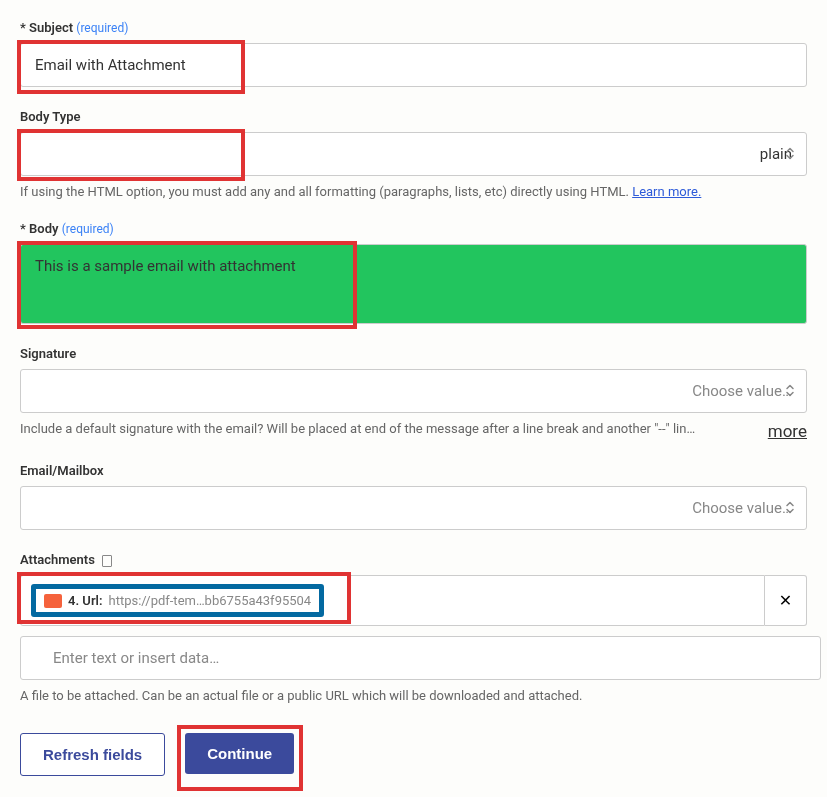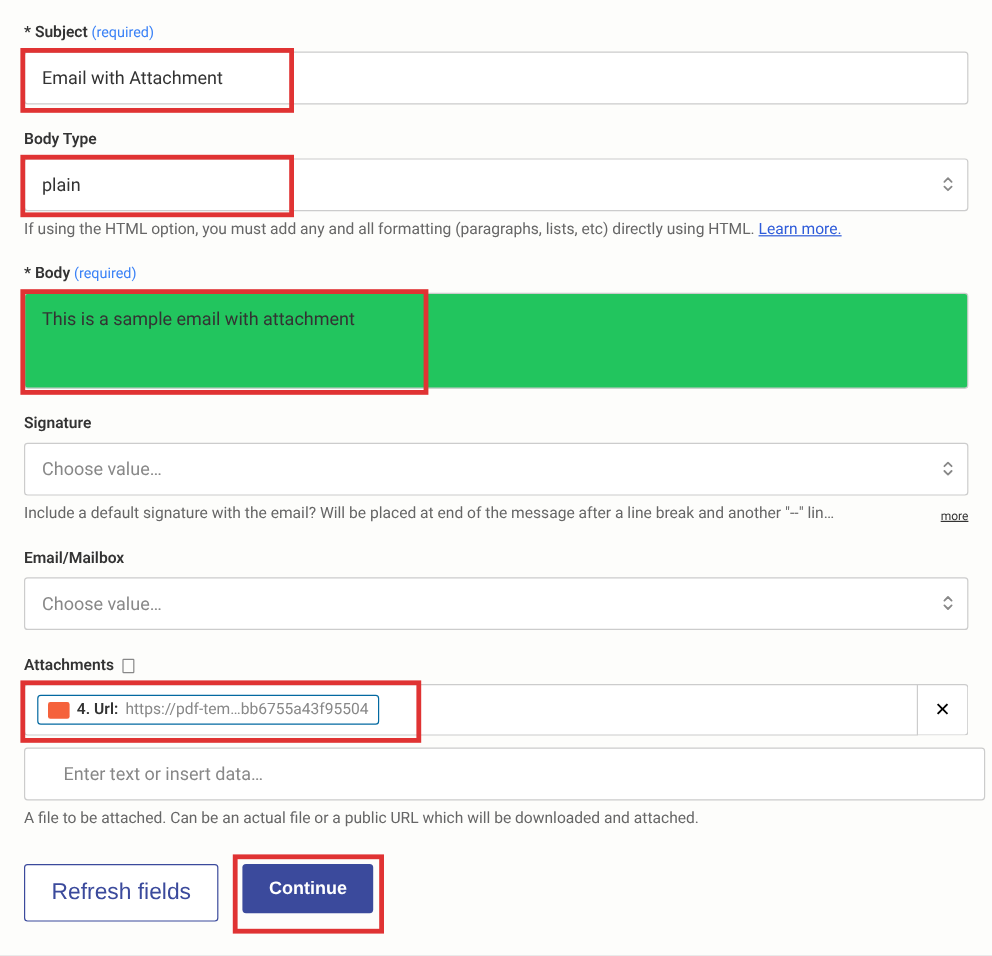--- a/index.html
+++ b/index.html
@@ -50,20 +50,21 @@
       border: 1px solid #ccc;
       border-radius: 3px;
       padding: 12px 14px;
       font-size: 15px;
       color: #333;
       background: #22c55e;
       min-height: 80px;
     }
     .select-wrapper {
       position: relative;
+      text-align: right;
     }
     .select-wrapper .chevrons {
       position: absolute;
       right: 12px;
       top: 50%;
       transform: translateY(-50%);
       color: #888;
       font-size: 11px;
       line-height: 8px;
       pointer-events: none;
@@ -73,25 +74,25 @@
       color: #666;
       margin-top: 8px;
     }
     .help-text a {
       color: #2e5bd9;
       text-decoration: underline;
     }
     .help-row {
       display: flex;
       justify-content: space-between;
-      align-items: flex-end;
+      align-items: flex-start;
       margin-top: 8px;
     }
     .more-link {
-      font-size: 10px;
+      font-size: 17px;
       color: #333;
       text-decoration: underline;
       white-space: nowrap;
       margin-left: 10px;
     }
     .file-icon {
       display: inline-block;
       width: 10px;
       height: 12px;
       border: 1px solid #888;
@@ -149,21 +150,21 @@
       border: 1px solid #ccc;
       border-radius: 3px 0 0 3px;
       padding: 8px 10px;
       background: #fff;
       display: flex;
       align-items: center;
     }
     .pill {
       display: inline-flex;
       align-items: center;
-      border: 1px solid #0369a1;
+      border: 5px solid #0369a1;
       border-radius: 3px;
       padding: 4px 8px;
       font-size: 13px;
       background: #fff;
       gap: 6px;
     }
     .pdf-icon {
       width: 18px;
       height: 14px;
       background: #f5623c;
@@ -196,24 +197,24 @@
     }
     .button-row {
       display: flex;
       gap: 20px;
       margin-top: 30px;
     }
     .btn-outline {
       border: 1px solid #3b4a9c;
       background: #fff;
       color: #3b4a9c;
-      font-weight: 400;
+      font-weight: 700;
       padding: 12px 22px;
       border-radius: 3px;
-      font-size: 19px;
+      font-size: 15px;
       cursor: pointer;
     }
     .btn-primary {
       border: none;
       background: #3b4a9c;
       color: #fff;
       font-weight: 700;
       padding: 12px 22px;
       border-radius: 3px;
       font-size: 15px;

